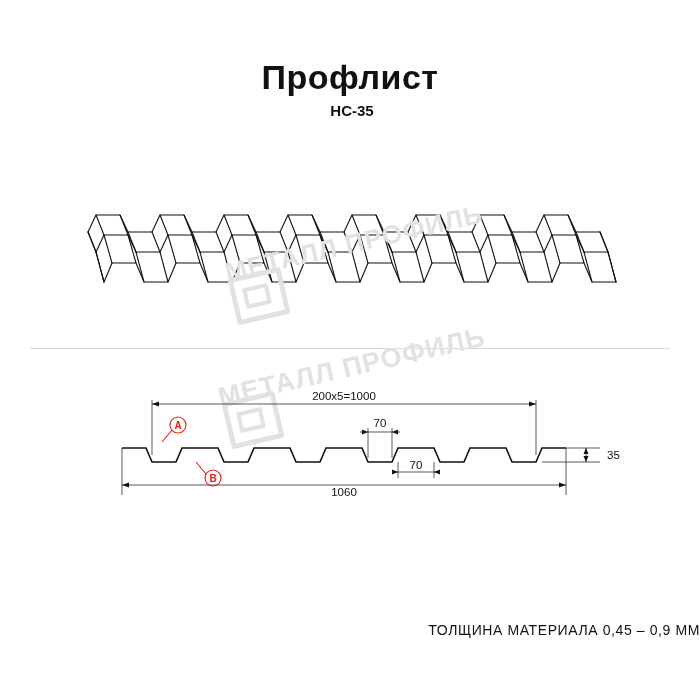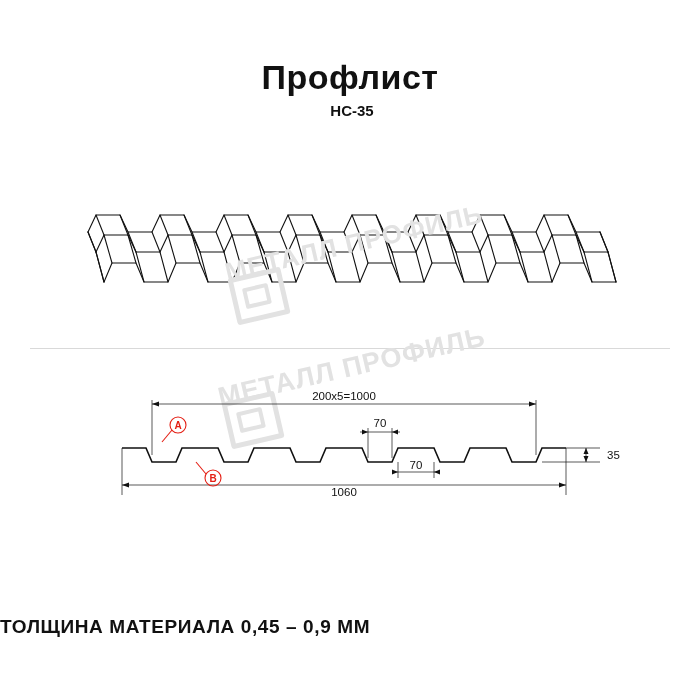--- a/index.html
+++ b/index.html
@@ -46,23 +46,23 @@
     right: 30px;
     top: 348px;
     height: 1px;
     background: #d9d9d9;
   }
   .footer {
     position: absolute;
     bottom: 62px;
     left: 0;
     right: 0;
-    text-align: left;
-    font-size: 19px;
-    font-weight: bold;
+    text-align: right;
+    font-size: 14px;
+    font-weight: normal;
     letter-spacing: 0.6px;
     color: #111;
   }
   .svg-layer {
     position: absolute;
     inset: 0;
   }
   .wm {
     position: absolute;
     font-family: "Liberation Sans", sans-serif;

